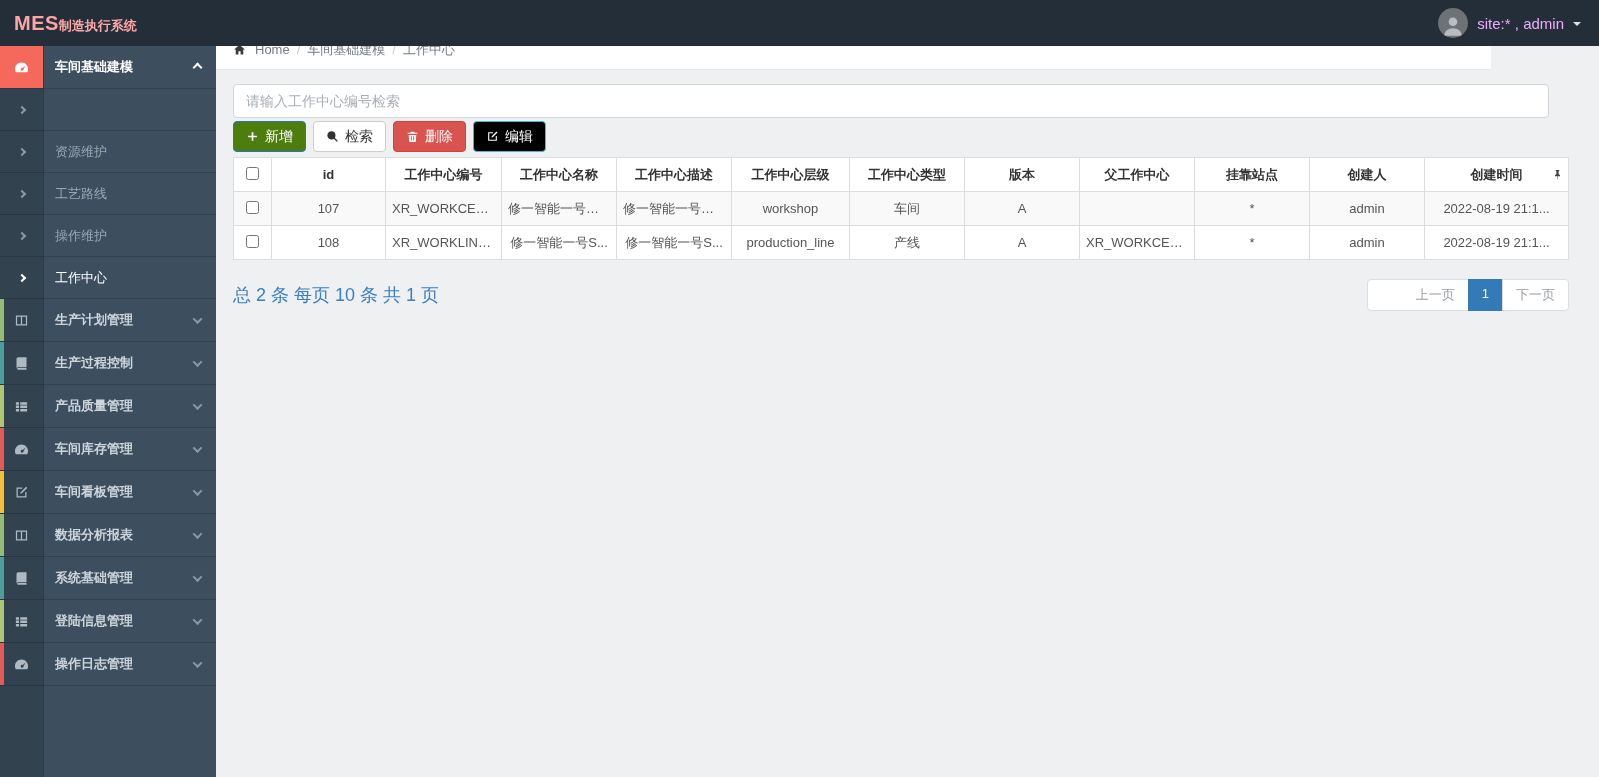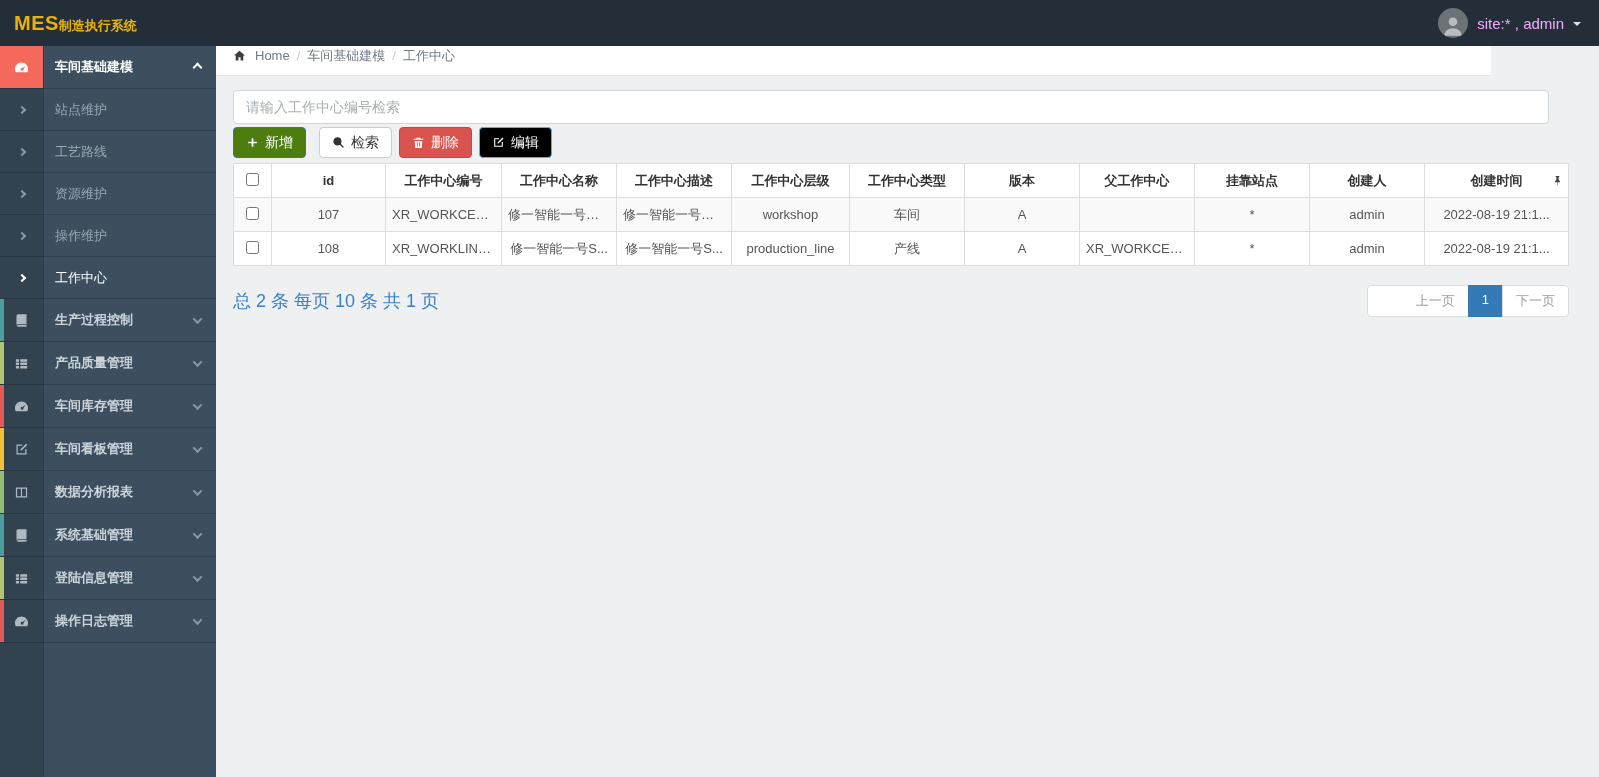--- a/index.html
+++ b/index.html
@@ -2,21 +2,21 @@
 <html><head>
 <meta charset="utf-8">
 <style>
   * { margin:0; padding:0; box-sizing:border-box; font-family:"Liberation Sans","DejaVu Sans",sans-serif; }
   html,body { width:1599px; height:777px; }
   body { position:relative; background:#eef0f1; overflow:hidden; }
 
   
   .topbar { position:absolute; top:0; left:0; width:1599px; height:46px; background:#232e39;
             display:flex; align-items:center; justify-content:space-between; padding:0 18px 0 14px; z-index:5; }
-  .logo { color:#eab308; font-weight:bold; white-space:nowrap; }
+  .logo { color:#fca5a5; font-weight:bold; white-space:nowrap; }
   .logo .mes { font-size:20px; letter-spacing:.5px; }
   .logo .rest { font-size:13px; }
   .usermenu { display:flex; align-items:center; gap:9px; color:#f0abfc; font-size:15px; cursor:pointer; }
   .avatar { width:30px; height:30px; border-radius:50%; background:#6d7277; overflow:hidden; display:flex; align-items:flex-end; justify-content:center; }
   .avatar svg { width:26px; height:26px; fill:#b9bdc1; }
   .caret { width:0; height:0; border-left:4px solid transparent; border-right:4px solid transparent; border-top:4px solid #dde3e8; margin-top:2px; }
 
   
   .sidebar { position:absolute; top:46px; left:0; width:216px; height:731px; background:#3d4f5f; }
   .sidebar::before { content:""; position:absolute; top:0; left:0; width:43px; height:100%; background:#33424f; border-right:1px solid #2c3b48; }
@@ -30,38 +30,38 @@
   .mi.sub.active .chev { border-color:#fff; }
   .grp-head .ic { background:#f4695c; color:#fff; }
   .grp-head .lb { color:#fff; }
   .accent { position:absolute; left:0; top:0; bottom:0; width:4px; z-index:2; }
   .chev { width:7px; height:7px; border-right:2px solid #8b98a3; border-bottom:2px solid #8b98a3; display:inline-block; }
   .chev.down { transform:rotate(45deg) translate(-1px,-1px); }
   .chev.up { transform:rotate(-135deg); border-color:#fff; }
   .chev.right { width:6px; height:6px; transform:rotate(-45deg); }
 
   
-  .main { position:absolute; top:36px; left:216px; width:1275px; height:731px; }
+  .main { position:absolute; top:30px; left:216px; width:1275px; height:731px; }
   .breadcrumb { height:40px; background:#fff; border-bottom:1px solid #e4e6e8; display:flex; align-items:center;
                 padding:0 17px; font-size:13px; color:#6f7b86; gap:7px; white-space:nowrap; }
   .breadcrumb svg { width:13px; height:13px; fill:#3c3c3c; margin-right:2px; }
   .crumb-sep { color:#c6cbd0; }
   .crumb a, .crumb { color:#6f7b86; text-decoration:none; }
 
   .content { padding:14px 0 0 17px; }
   .search-input { width:1316px; height:34px; border:1px solid #d2d7db; border-radius:4px; background:#fff;
                   padding:0 12px; font-size:14px; color:#0f766e; outline:none; display:block; }
   .search-input::placeholder { color:#a7aeb4; }
 
   .btns { display:flex; gap:7px; margin-top:3px; }
   .btn { height:31px; padding:0 12px; border-radius:4px; font-size:14px; display:inline-flex; align-items:center; gap:6px;
          border:1px solid transparent; cursor:pointer; color:#fff; white-space:nowrap; }
   .btn svg { width:13px; height:13px; fill:currentColor; }
   .btn-primary { background:#4d7c0f; border-color:#2873c2; }
-  .btn-default { background:#fff; border-color:#ccc; color:#333;margin-left:6px; }
+  .btn-default { background:#fff; border-color:#ccc; color:#333; }
   .btn-danger  { background:#d9534f; border-color:#d43f3a; }
   .btn-info    { background:#000000; border-color:#46b8da; }
 
   table.grid { margin-top:5px; width:1336px; border-collapse:collapse; background:#fff; table-layout:fixed; font-size:13px; color:#555; }
   .grid th, .grid td { border:1px solid #ddd; height:34px; text-align:center; padding:0 6px; overflow:hidden;
                        white-space:nowrap; text-overflow:ellipsis; }
   .grid th { color:#333; font-weight:bold; position:relative; cursor:pointer; }
   .grid tr.striped td { background:#f9f9f9; }
   .pin { position:absolute; right:5px; top:10px; }
   .pin svg { width:11px; height:13px; fill:#444; }
@@ -105,57 +105,66 @@
     <span class="lb">
       <span>车间基础建模</span>
       <i class="chev up"></i>
     </span>
   </div>
 
   <div class="mi sub">
     <span class="ic">
         <i class="chev right"></i>
       </span>
-    <span class="lb">
-        <span>站点维护</span>
-      </span>
   </div>
   <div class="mi sub">
     <span class="ic">
         <i class="chev right"></i>
       </span>
     <span class="lb">
+        <span>资源维护</span>
+      </span>
+  </div>
+  <div class="mi sub">
+    <span class="ic">
+        <i class="chev right"></i>
+      </span>
+    <span class="lb">
         <span>工艺路线</span>
       </span>
   </div>
   <div class="mi sub">
     <span class="ic">
         <i class="chev right"></i>
       </span>
     <span class="lb">
-        <span>资源维护</span>
-      </span>
-  </div>
-  <div class="mi sub">
-    <span class="ic">
-        <i class="chev right"></i>
-      </span>
-    <span class="lb">
         <span>操作维护</span>
       </span>
   </div>
   <div class="mi sub active">
     <span class="ic">
         <i class="chev right"></i>
       </span>
     <span class="lb">
         <span>工作中心</span>
       </span>
   </div>
 
+  <div class="mi grp">
+    <span class="accent" style="background: rgb(147, 189, 119);"></span>
+    <span class="ic">
+        <svg viewBox="0 0 24 24">
+          <path fill-rule="evenodd" d="M3 4h18v16H3V4zm2 2v12h6V6H5zm8 0v12h6V6h-6z"></path>
+        </svg>
+      </span>
+    <span class="lb">
+        <span>生产计划管理</span>
+        <i class="chev down"></i>
+      </span>
+  </div>
   <div class="mi grp">
     <span class="accent" style="background: rgb(79, 158, 158);"></span>
     <span class="ic">
         <svg viewBox="0 0 24 24">
           <path d="M6.5 2H20v16H6.5A2.5 2.5 0 0 0 4 20.5v-16A2.5 2.5 0 0 1 6.5 2zm0 17H20v3H6.5a1.5 1.5 0 0 1 0-3z"></path>
         </svg>
       </span>
     <span class="lb">
         <span>生产过程控制</span>
         <i class="chev down"></i>

